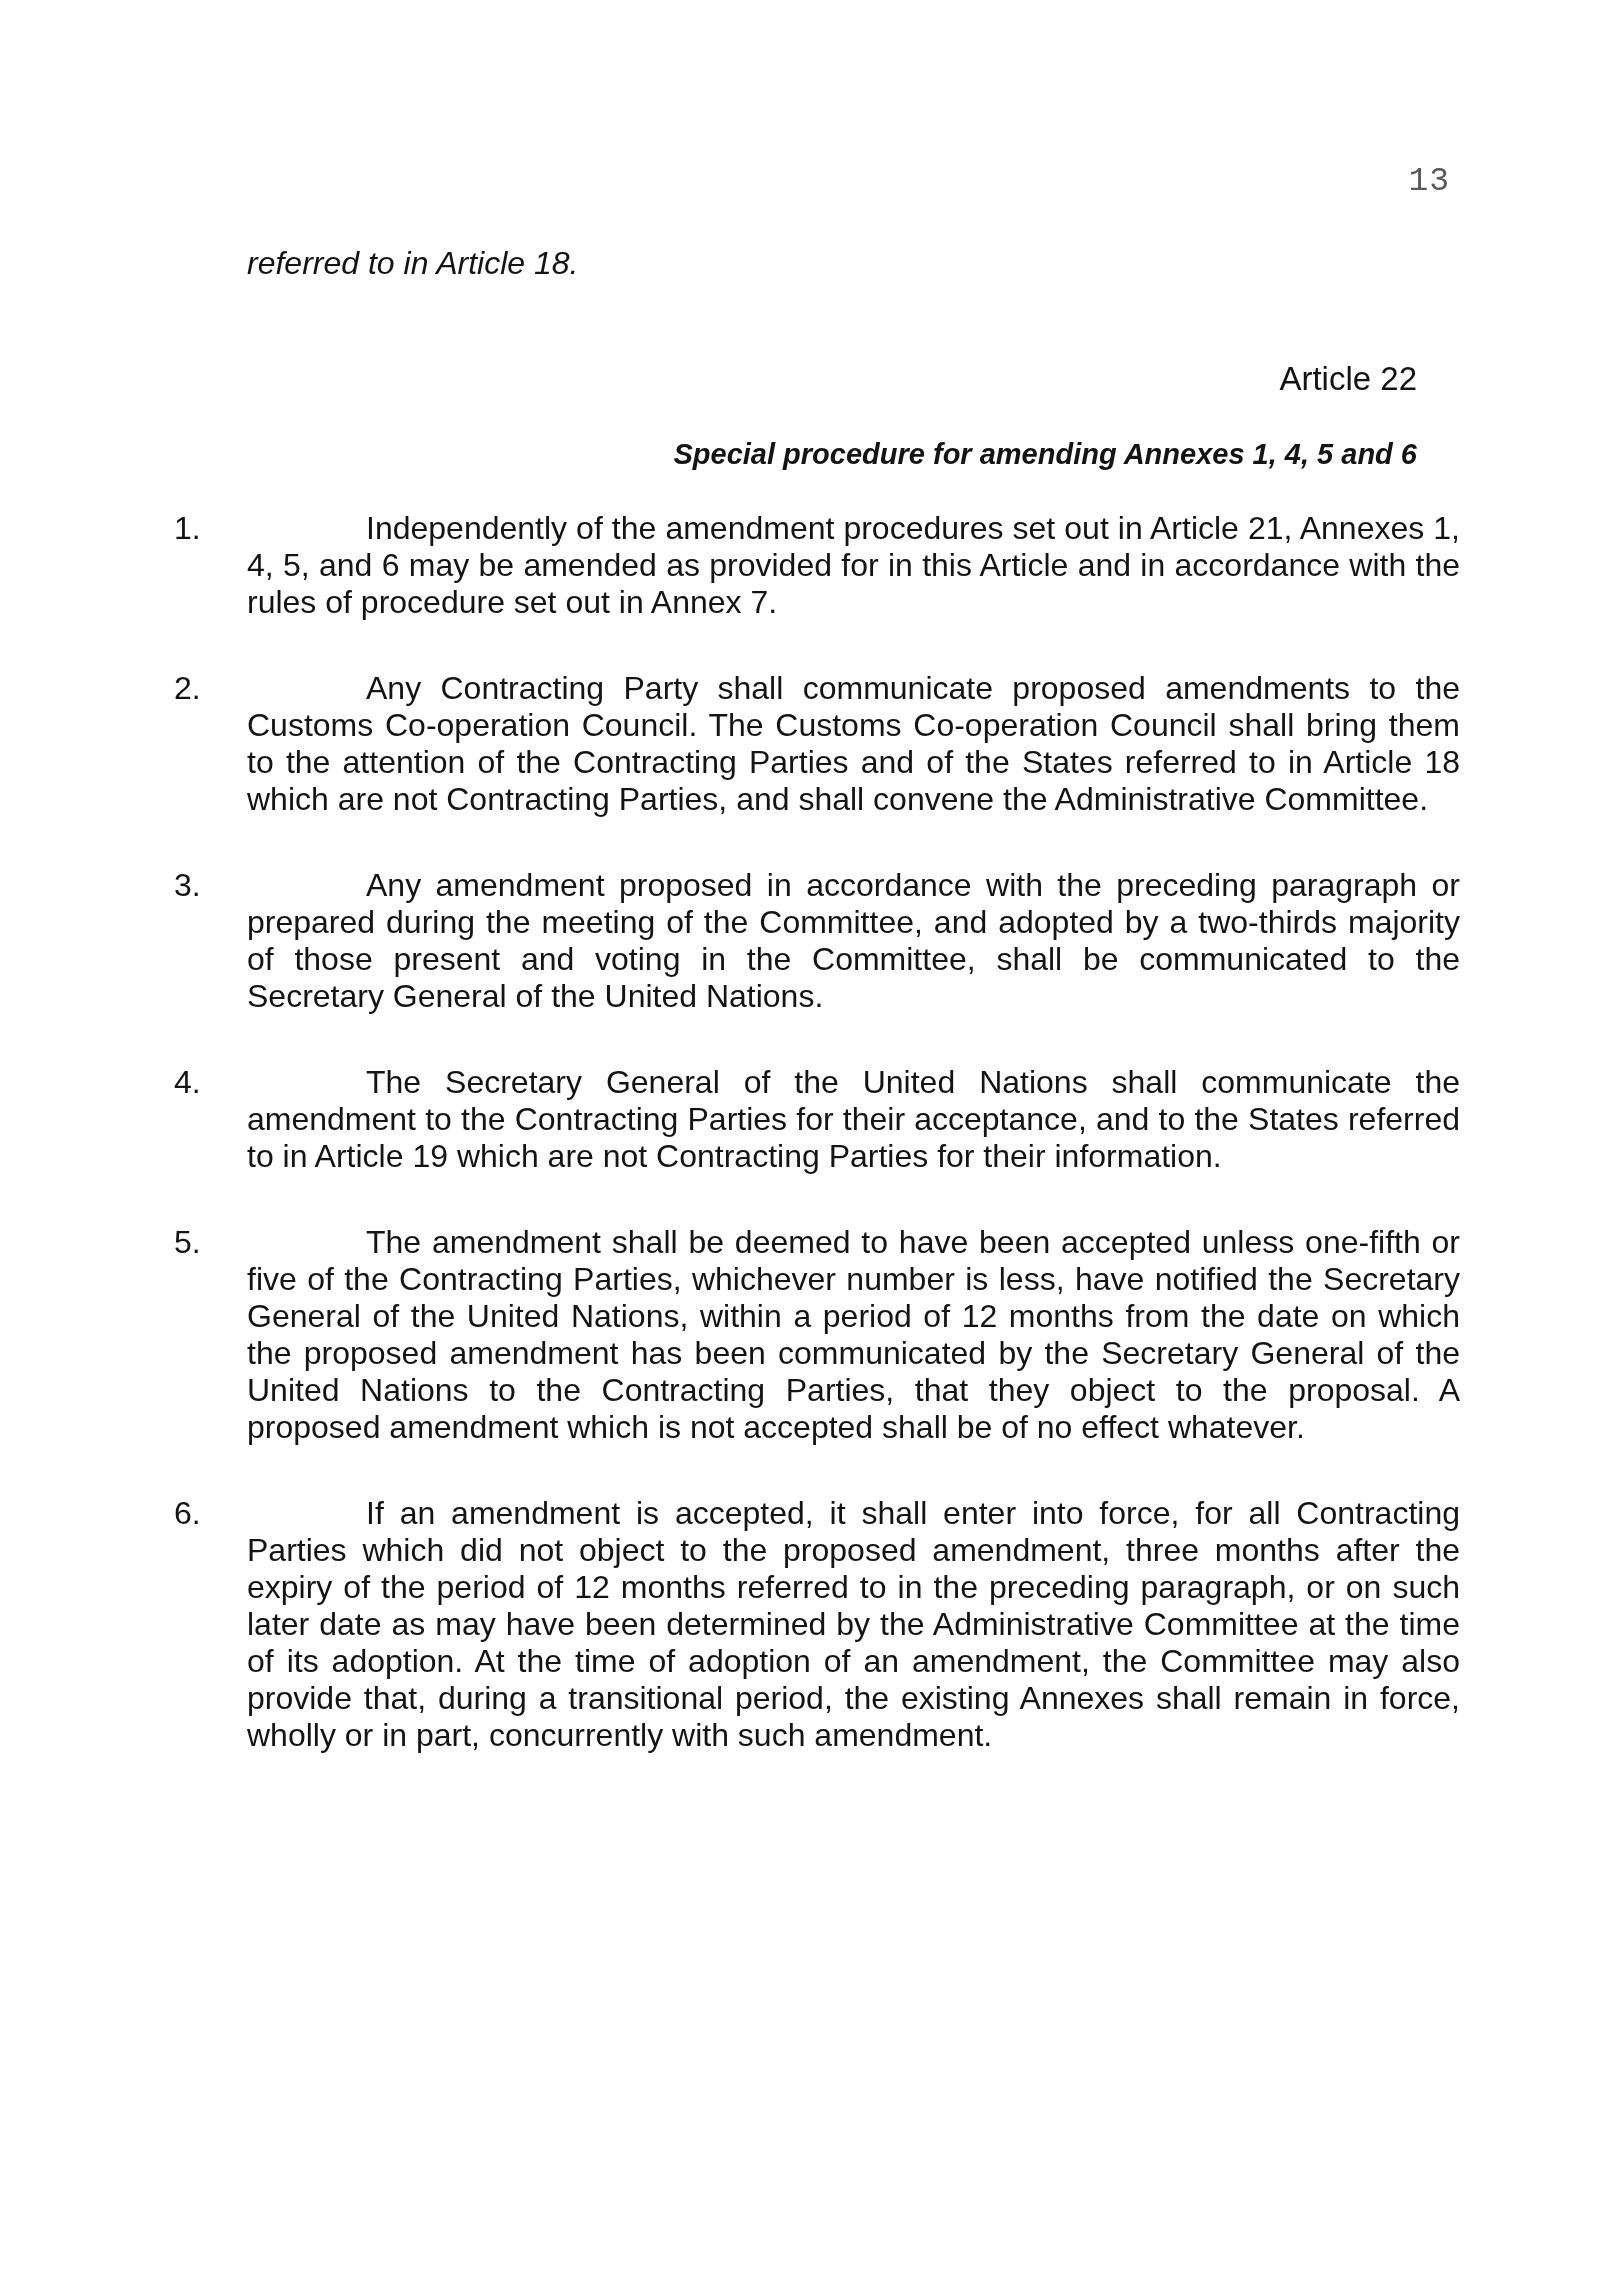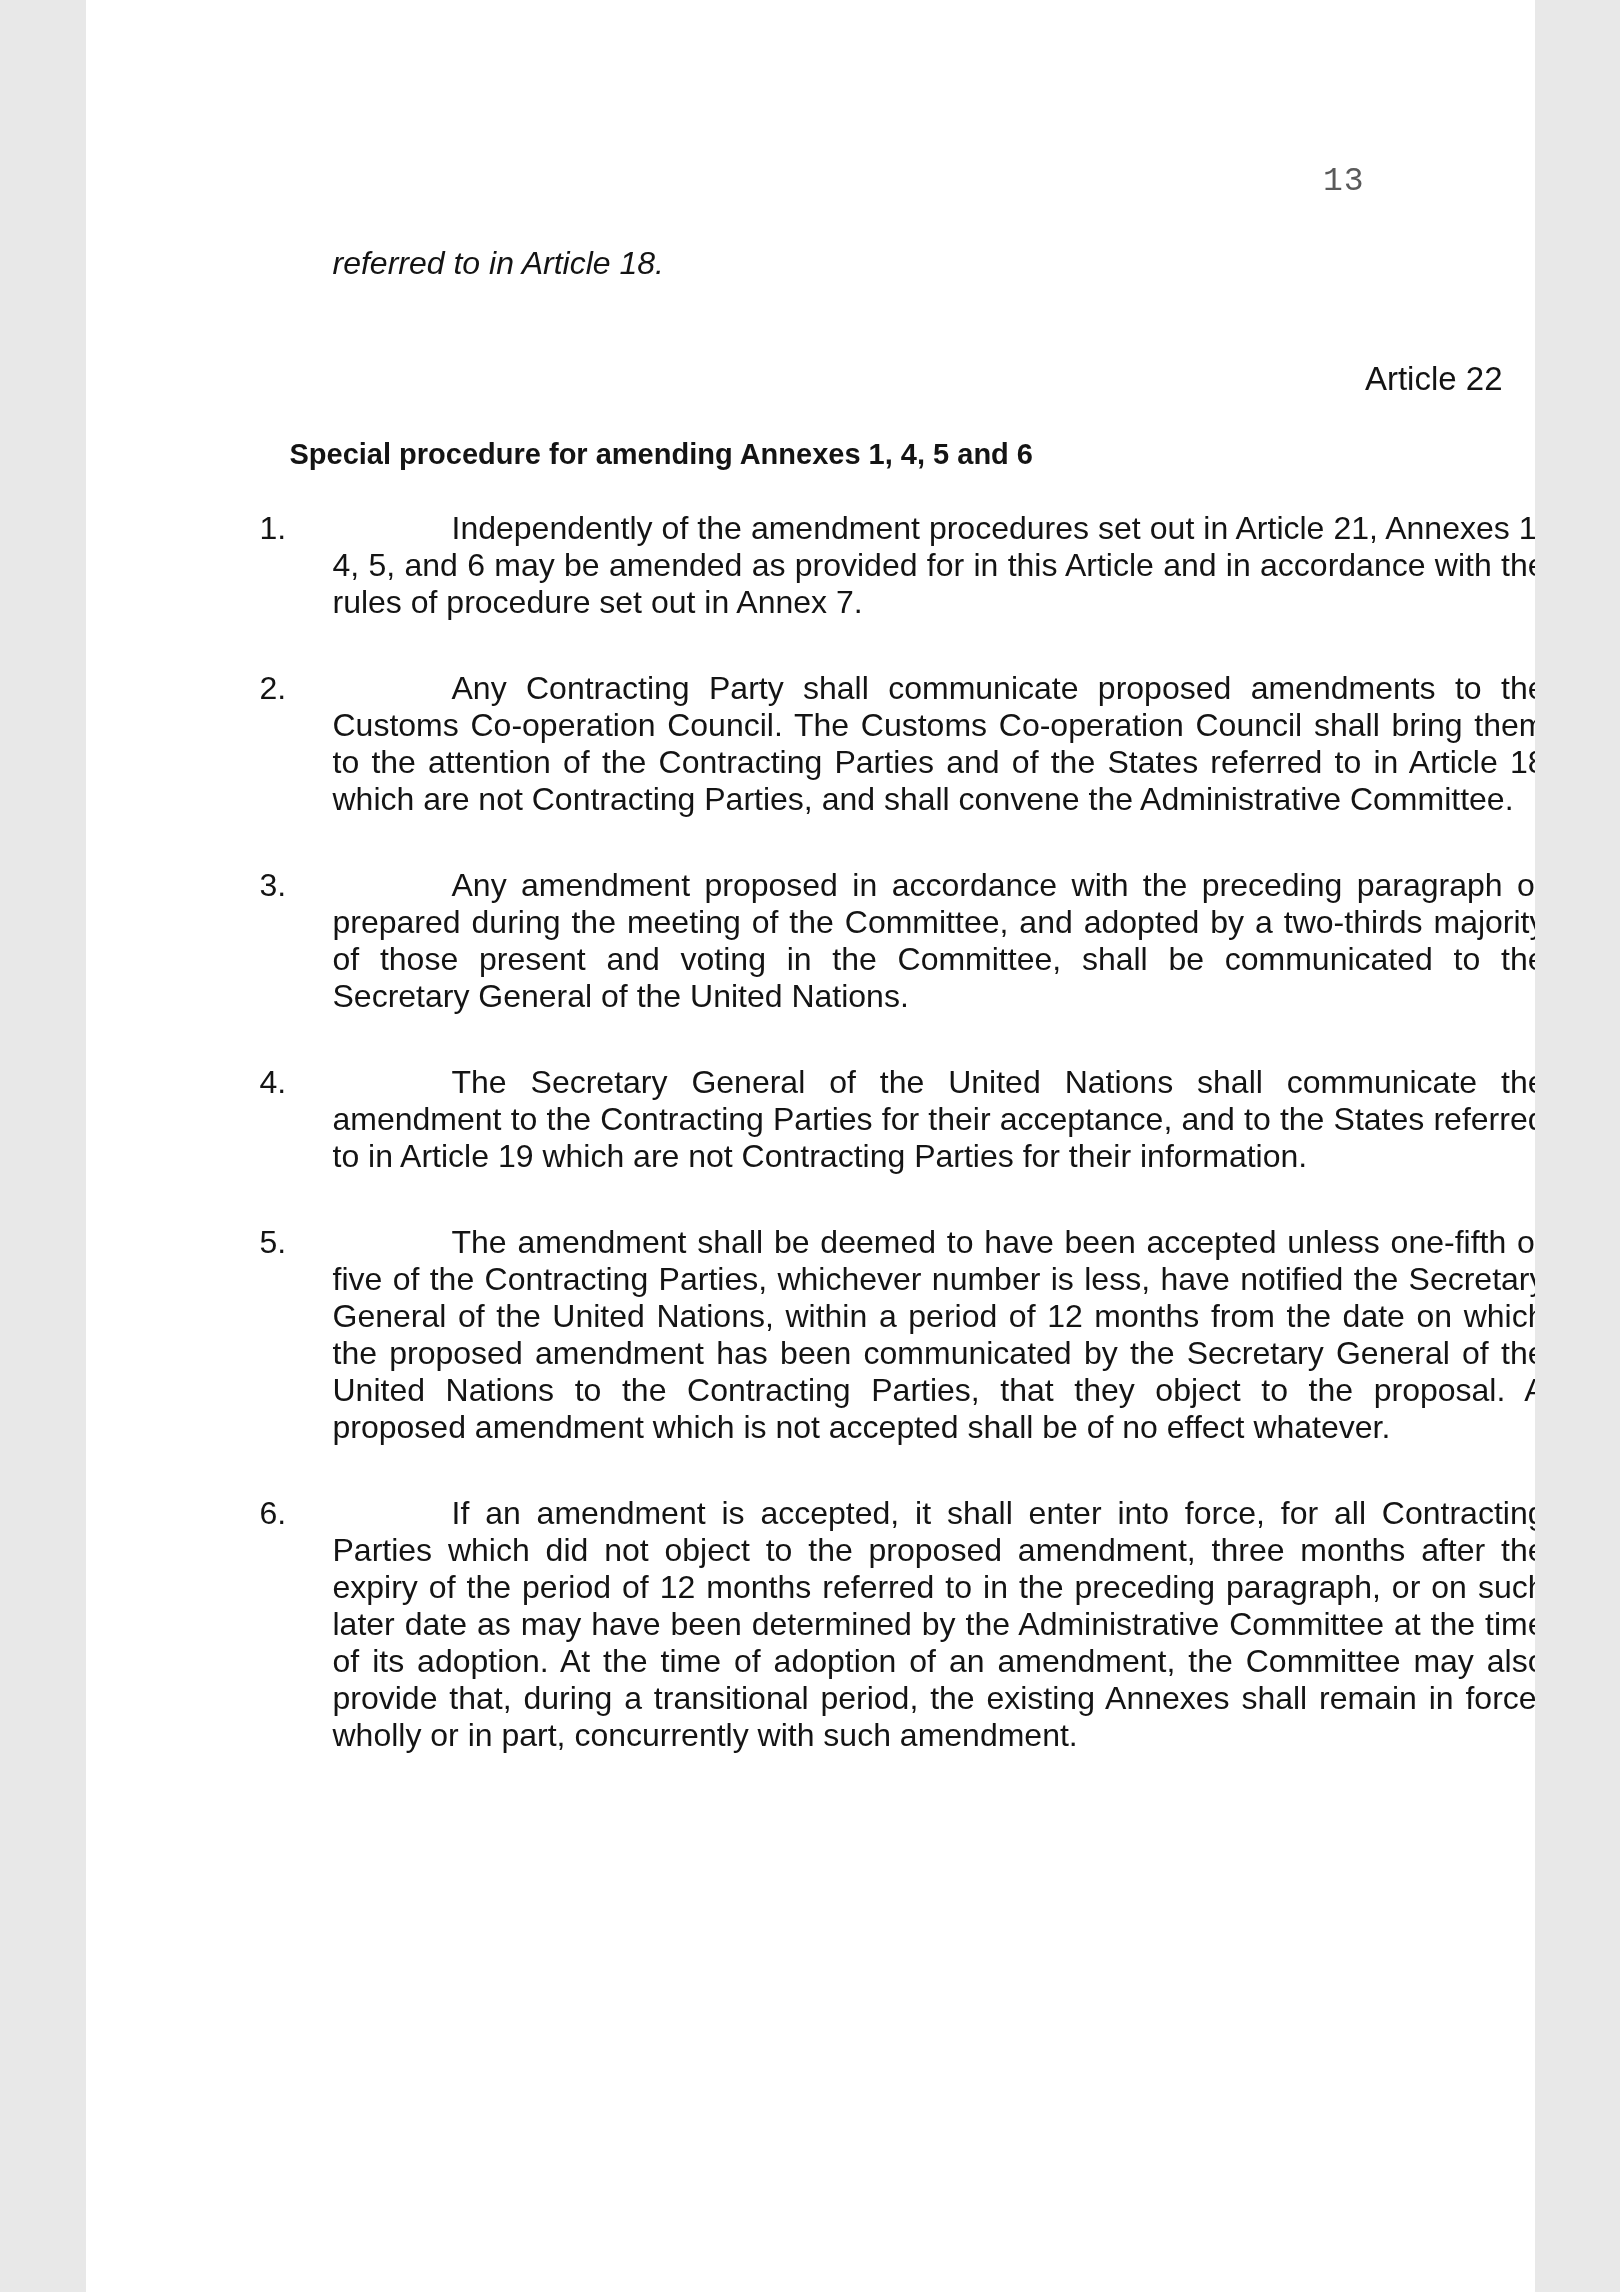--- a/index.html
+++ b/index.html
@@ -2,21 +2,21 @@
 <html><head>
 <meta charset="utf-8">
 <style>
   html, body {
     margin: 0;
     padding: 0;
     background: #e8e8e8;
   }
   .page {
     position: relative;
-    width: 1449px;
+    width: 1620px;
     height: 2293px;
     margin: 0 auto;
     background: #ffffff;
     font-family: "Liberation Sans", sans-serif;
     color: #141414;
     overflow: hidden;
   }
   .page-number {
     position: absolute;
     top: 163px;
@@ -48,21 +48,22 @@
     line-height: 37px;
     text-align: right;
   }
   .article-subtitle {
     position: relative;
     left: -43px;
     margin: 39px 0 0 0;
     font-size: 29px;
     font-weight: bold;
     line-height: 37px;
-    text-align: left;
+    text-align: right;
+    font-style: italic;
   }
   .paragraphs {
     margin-top: 37px;
   }
   .para {
     position: relative;
     margin: 0 0 49px 0;
     text-align: justify;
     text-indent: 119px;
   }

